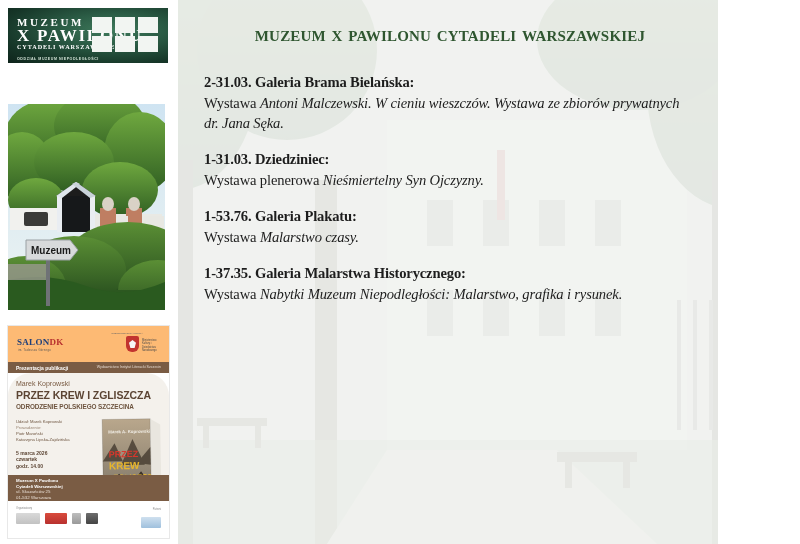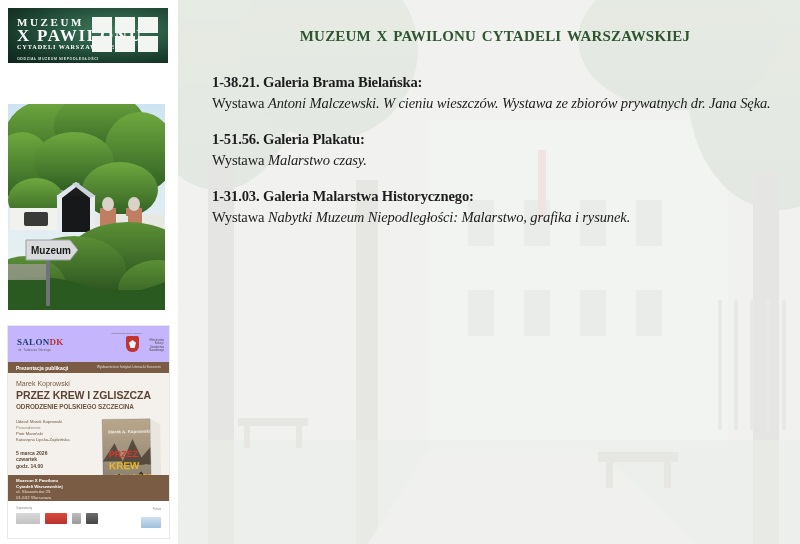--- a/index.html
+++ b/index.html
@@ -9,21 +9,21 @@
   }
   body {
     width: 800px;
     height: 544px;
     overflow: hidden;
     font-family: "Liberation Serif", serif;
   }
 
   .page {
     position: relative;
-    width: 800px;
+    width: 718px;
     height: 544px;
     background: #ffffff;
     display: flex;
   }
 
   
   .left-col {
     position: relative;
     width: 178px;
     height: 544px;
@@ -116,22 +116,21 @@
     top: 326px;
     width: 161px;
     height: 212px;
     background: #ffffff;
     overflow: hidden;
     box-shadow: 0 0 0 1px #e8e8e8;
   }
   .poster-head {
     position: relative;
     height: 36px;
-    background: #c4b5fd;
-    text-align: right;
+    background: #fdba74;
   }
   .salon-logo {
     position: absolute;
     left: 9px;
     top: 12px;
     font-family: "Liberation Serif", serif;
     font-size: 9px;
     font-weight: 700;
     color: #1e3f7a;
     letter-spacing: 0.3px;
@@ -206,20 +205,21 @@
     font-family: "Liberation Sans", sans-serif;
     font-size: 3.6px;
     color: #e3d7cc;
   }
   .poster-body {
     position: relative;
     height: 128px;
     background: #f4f1ec;
     padding: 7px 8px 0 8px;
     box-sizing: border-box;
+    border-radius: 23px;
   }
   .pb-author {
     font-family: "Liberation Sans", sans-serif;
     font-size: 7px;
     color: #7a5c44;
     margin-bottom: 3px;
   }
   .pb-title {
     font-family: "Liberation Sans", sans-serif;
     font-size: 10.5px;
@@ -330,21 +330,20 @@
   .bg-wash {
     position: absolute;
     inset: 0;
     background: rgba(246,247,245,0.62);
   }
   .main-inner {
     position: relative;
     padding: 18px 22px 8px 26px;
     height: 100%;
     box-sizing: border-box;
-    margin-left: 8px;
   }
   .main-title {
     font-family: "Liberation Serif", serif;
     font-size: 21.5px;
     font-weight: 700;
     color: #2f5630;
     text-align: center;
     letter-spacing: 0.2px;
     font-variant: small-caps;
     text-transform: lowercase;
@@ -620,29 +619,33 @@
         </g>
       </svg>
     </div>
     <div class="bg-wash"></div>
 
     <div class="main-inner">
       <h1 class="main-title">Muzeum X Pawilonu Cytadeli Warszawskiej</h1>
 
       <div class="events" id="events-list">
           <div class="event">
-            <div class="ev-head">1-38.21. Galeria Brama Bielańska:</div>
+            <div class="ev-head">2-31.03. Galeria Brama Bielańska:</div>
             <div class="ev-body">Wystawa <i>Antoni Malczewski. W cieniu wieszczów. Wystawa ze zbiorów prywatnych dr. Jana Sęka.</i></div>
           </div>
           <div class="event">
-            <div class="ev-head">1-51.56. Galeria Plakatu:</div>
+            <div class="ev-head">1-31.03. Dziedziniec:</div>
+            <div class="ev-body">Wystawa plenerowa <i>Nieśmiertelny Syn Ojczyzny.</i></div>
+          </div>
+          <div class="event">
+            <div class="ev-head">1-53.76. Galeria Plakatu:</div>
             <div class="ev-body">Wystawa <i>Malarstwo czasy.</i></div>
           </div>
           <div class="event">
-            <div class="ev-head">1-31.03. Galeria Malarstwa Historycznego:</div>
+            <div class="ev-head">1-37.35. Galeria Malarstwa Historycznego:</div>
             <div class="ev-body">Wystawa <i>Nabytki Muzeum Niepodległości: Malarstwo, grafika i rysunek.</i></div>
           </div>
           <div class="event">
           </div>
         </div>
     </div>
   </div>
 </div>
 
 </body></html>

